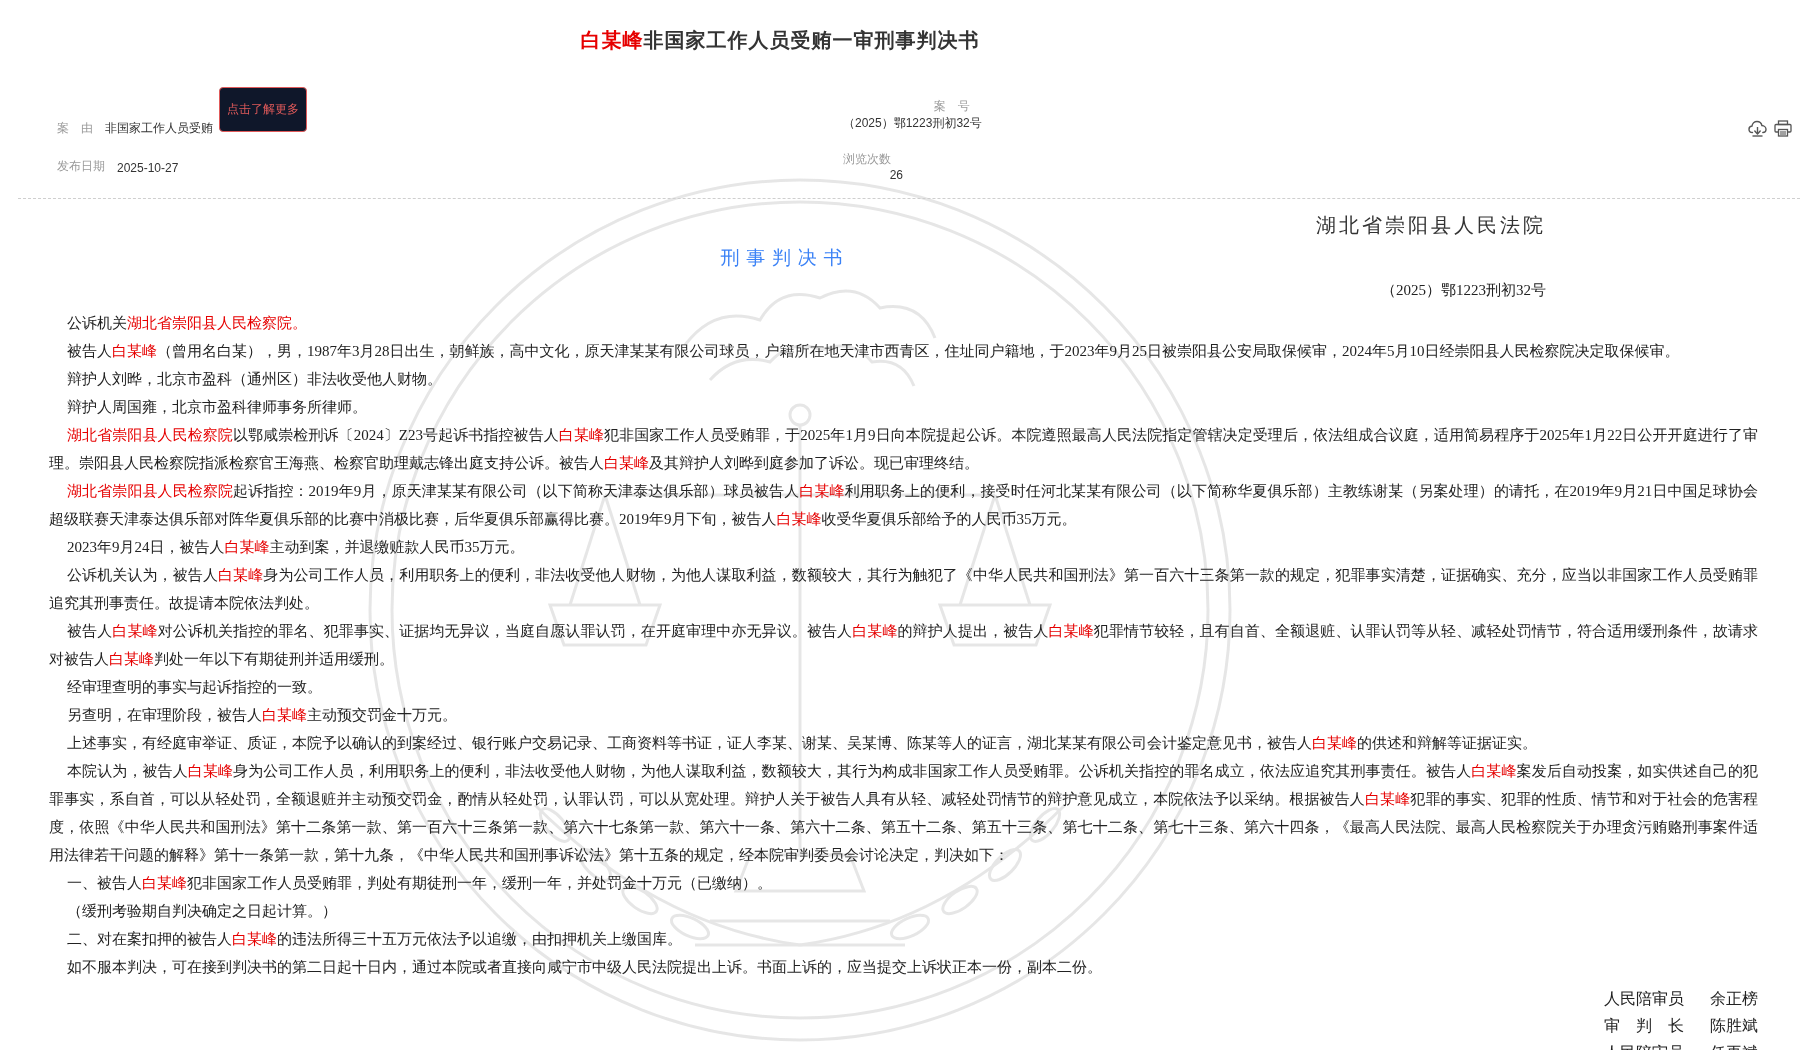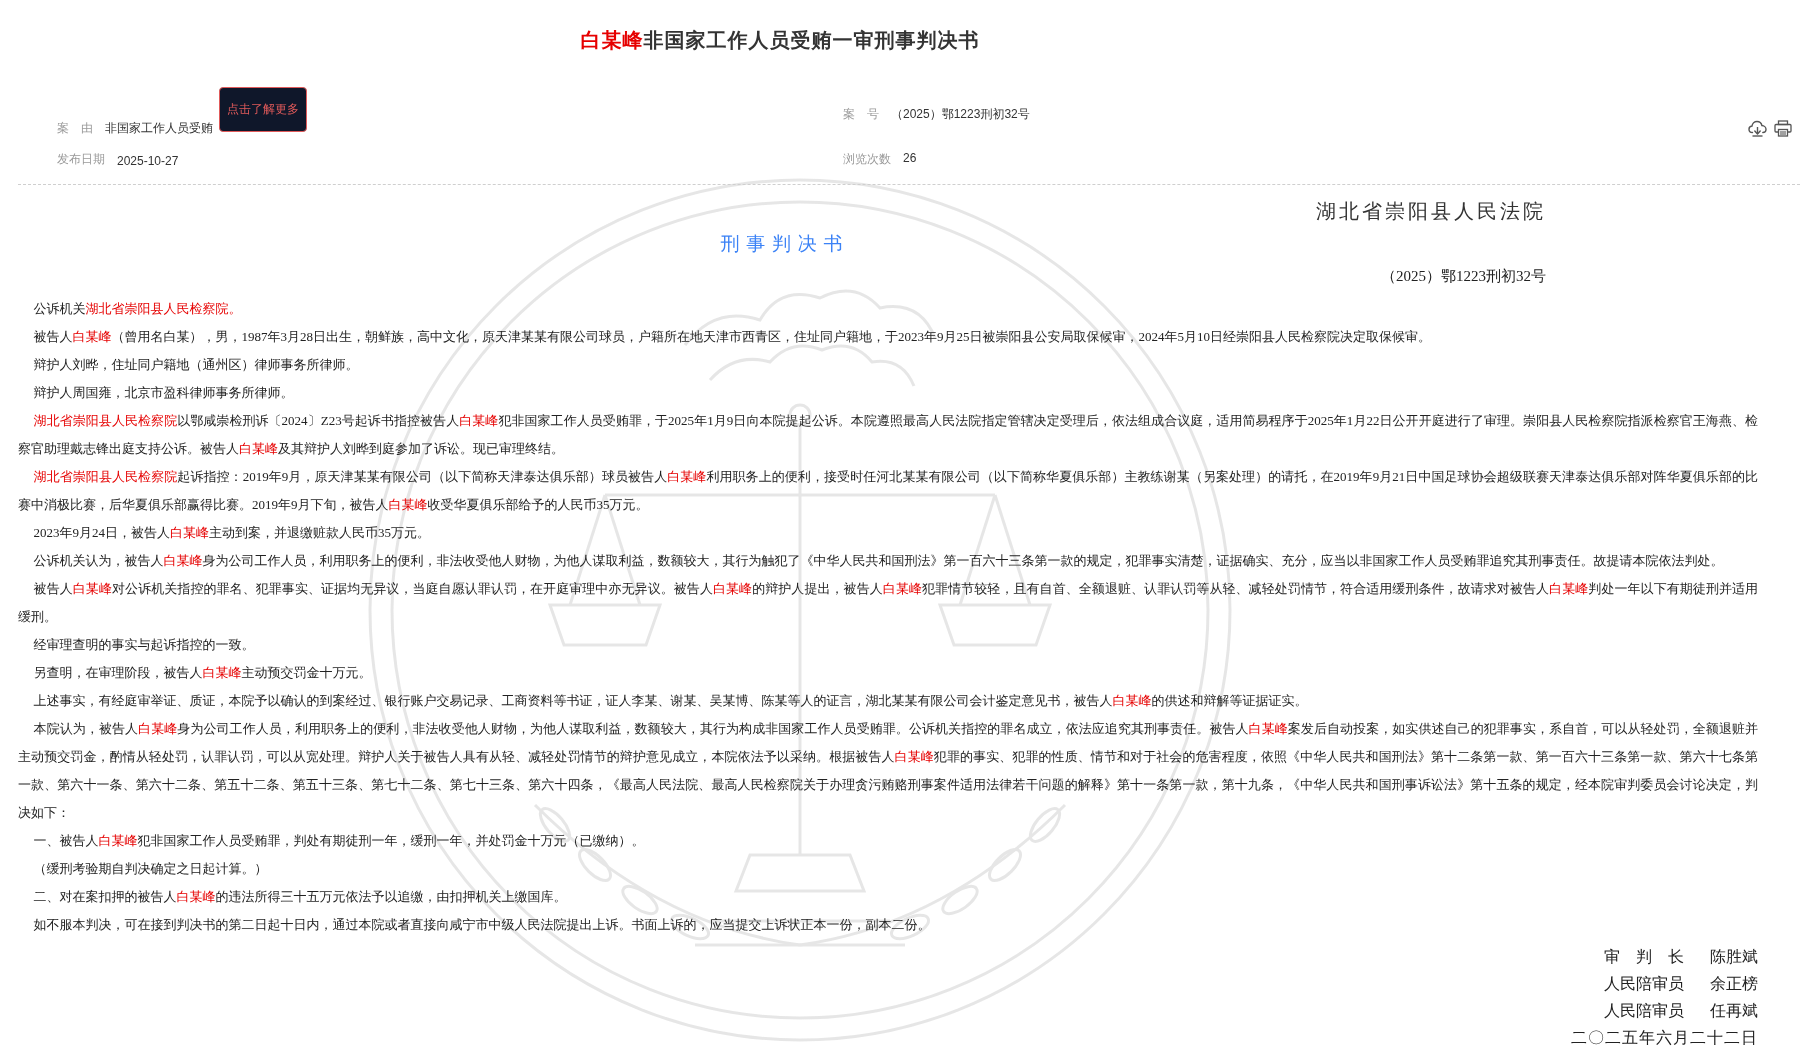--- a/index.html
+++ b/index.html
@@ -14,42 +14,42 @@
   .header { position:relative; z-index:2; }
   .page-title {
     width:1560px; padding-top:27px; text-align:center;
     font-size:20px; font-weight:bold; color:#333; letter-spacing:1px;
   }
   .page-title .red { color:var(--red,#e60000); }
   .meta { margin-top:38px; font-size:12px; position:relative; }
   .meta-row { display:flex; align-items:center; }
   .meta-row + .meta-row { margin-top:14px; }
   .meta-left { flex:0 0 843px; padding-left:57px; display:flex; align-items:flex-end; }
-  .meta-right { display:flex; align-items:flex-start; }
+  .meta-right { display:flex; align-items:flex-end;flex-direction:column; }
   .meta-label { color:#9a9a9a; margin-right:12px; white-space:pre; }
   .meta-value { color:#333; }
   .more-btn {
     font-family:"Liberation Sans", sans-serif;
     color:var(--btn-red,#e25555); border:1px solid var(--btn-red,#e25555);
     background:#0f172a; border-radius:4px; font-size:12px; line-height:15px;
     padding:14px 7px; margin-left:6px; position:relative; top:-5px; cursor:pointer;
   }
   .icons-abs { position:absolute; top:120px; right:26px; display:flex; gap:7px; z-index:3; }
   .icons-abs svg { display:block; cursor:pointer; }
   .divider { border-top:1px dashed #cfcfcf; margin:16px 18px 0 18px; position:relative; z-index:2; }
 
   .doc {
     position:relative; z-index:2; margin:13px 60px 0 18px;
     font-family:"Liberation Serif", serif; color:#222;
   }
   .doc-head { width:1528px; }
   .court-name { text-align:right; font-size:20px; letter-spacing:3px; color:#333; }
   .doc-type { text-align:center; font-size:19px; margin-top:6px; letter-spacing:1px; color:#3b82f6; }
   .doc-case-no { text-align:right; font-size:15px; margin-top:10px; color:#222; }
-  .paragraphs { margin-top:9px; font-size:13px; line-height:28px; text-align:justify; }
+  .paragraphs { margin-top:9px; font-size:15px; line-height:28px; text-align:justify;margin-left:31px; }
   .para { text-indent:1.2em; }
   .red { color:var(--red,#e60000); }
   .signatures { margin-top:4px; font-size:16px; line-height:27px; text-align:right; color:#222; }
   .sig-row .sig-label { white-space:pre; }
   .sig-row .sig-name { margin-left:26px; white-space:pre; }
   .sig-date { letter-spacing:1px; }
 </style>
 </head>
 <body>
 
@@ -140,38 +140,38 @@
 
   <div class="doc">
     <div class="doc-head">
       <div class="court-name">湖北省崇阳县人民法院</div>
       <div class="doc-type">刑 事 判 决 书</div>
       <div class="doc-case-no">（2025）鄂1223刑初32号</div>
     </div>
     <div class="paragraphs">
         <div class="para"><span>公诉机关</span><span class="red">湖北省崇阳县人民检察院。</span></div>
         <div class="para"><span>被告人</span><span class="red">白某峰</span><span>（曾用名白某），男，1987年3月28日出生，朝鲜族，高中文化，原天津某某有限公司球员，户籍所在地天津市西青区，住址同户籍地，于2023年9月25日被崇阳县公安局取保候审，2024年5月10日经崇阳县人民检察院决定取保候审。</span></div>
-        <div class="para"><span>辩护人刘晔，住址同户籍地（通州区）律师事务所律师。</span></div>
+        <div class="para"><span>辩护人刘晔，北京市盈科（通州区）非法收受他人财物。</span></div>
         <div class="para"><span>辩护人周国雍，北京市盈科律师事务所律师。</span></div>
         <div class="para"><span class="red">湖北省崇阳县人民检察院</span><span>以鄂咸崇检刑诉〔2024〕Z23号起诉书指控被告人</span><span class="red">白某峰</span><span>犯非国家工作人员受贿罪，于2025年1月9日向本院提起公诉。本院遵照最高人民法院指定管辖决定受理后，依法组成合议庭，适用简易程序于2025年1月22日公开开庭进行了审理。崇阳县人民检察院指派检察官王海燕、检察官助理戴志锋出庭支持公诉。被告人</span><span class="red">白某峰</span><span>及其辩护人刘晔到庭参加了诉讼。现已审理终结。</span></div>
         <div class="para"><span class="red">湖北省崇阳县人民检察院</span><span>起诉指控：2019年9月，原天津某某有限公司（以下简称天津泰达俱乐部）球员被告人</span><span class="red">白某峰</span><span>利用职务上的便利，接受时任河北某某有限公司（以下简称华夏俱乐部）主教练谢某（另案处理）的请托，在2019年9月21日中国足球协会超级联赛天津泰达俱乐部对阵华夏俱乐部的比赛中消极比赛，后华夏俱乐部赢得比赛。2019年9月下旬，被告人</span><span class="red">白某峰</span><span>收受华夏俱乐部给予的人民币35万元。</span></div>
         <div class="para"><span>2023年9月24日，被告人</span><span class="red">白某峰</span><span>主动到案，并退缴赃款人民币35万元。</span></div>
         <div class="para"><span>公诉机关认为，被告人</span><span class="red">白某峰</span><span>身为公司工作人员，利用职务上的便利，非法收受他人财物，为他人谋取利益，数额较大，其行为触犯了《中华人民共和国刑法》第一百六十三条第一款的规定，犯罪事实清楚，证据确实、充分，应当以非国家工作人员受贿罪追究其刑事责任。故提请本院依法判处。</span></div>
         <div class="para"><span>被告人</span><span class="red">白某峰</span><span>对公诉机关指控的罪名、犯罪事实、证据均无异议，当庭自愿认罪认罚，在开庭审理中亦无异议。被告人</span><span class="red">白某峰</span><span>的辩护人提出，被告人</span><span class="red">白某峰</span><span>犯罪情节较轻，且有自首、全额退赃、认罪认罚等从轻、减轻处罚情节，符合适用缓刑条件，故请求对被告人</span><span class="red">白某峰</span><span>判处一年以下有期徒刑并适用缓刑。</span></div>
         <div class="para"><span>经审理查明的事实与起诉指控的一致。</span></div>
         <div class="para"><span>另查明，在审理阶段，被告人</span><span class="red">白某峰</span><span>主动预交罚金十万元。</span></div>
         <div class="para"><span>上述事实，有经庭审举证、质证，本院予以确认的到案经过、银行账户交易记录、工商资料等书证，证人李某、谢某、吴某博、陈某等人的证言，湖北某某有限公司会计鉴定意见书，被告人</span><span class="red">白某峰</span><span>的供述和辩解等证据证实。</span></div>
         <div class="para"><span>本院认为，被告人</span><span class="red">白某峰</span><span>身为公司工作人员，利用职务上的便利，非法收受他人财物，为他人谋取利益，数额较大，其行为构成非国家工作人员受贿罪。公诉机关指控的罪名成立，依法应追究其刑事责任。被告人</span><span class="red">白某峰</span><span>案发后自动投案，如实供述自己的犯罪事实，系自首，可以从轻处罚，全额退赃并主动预交罚金，酌情从轻处罚，认罪认罚，可以从宽处理。辩护人关于被告人具有从轻、减轻处罚情节的辩护意见成立，本院依法予以采纳。根据被告人</span><span class="red">白某峰</span><span>犯罪的事实、犯罪的性质、情节和对于社会的危害程度，依照《中华人民共和国刑法》第十二条第一款、第一百六十三条第一款、第六十七条第一款、第六十一条、第六十二条、第五十二条、第五十三条、第七十二条、第七十三条、第六十四条，《最高人民法院、最高人民检察院关于办理贪污贿赂刑事案件适用法律若干问题的解释》第十一条第一款，第十九条，《中华人民共和国刑事诉讼法》第十五条的规定，经本院审判委员会讨论决定，判决如下：</span></div>
         <div class="para"><span>一、被告人</span><span class="red">白某峰</span><span>犯非国家工作人员受贿罪，判处有期徒刑一年，缓刑一年，并处罚金十万元（已缴纳）。</span></div>
         <div class="para"><span>（缓刑考验期自判决确定之日起计算。）</span></div>
         <div class="para"><span>二、对在案扣押的被告人</span><span class="red">白某峰</span><span>的违法所得三十五万元依法予以追缴，由扣押机关上缴国库。</span></div>
         <div class="para"><span>如不服本判决，可在接到判决书的第二日起十日内，通过本院或者直接向咸宁市中级人民法院提出上诉。书面上诉的，应当提交上诉状正本一份，副本二份。</span></div>
       </div>
     <div class="signatures">
+        <div class="sig-row"><span class="sig-label">人民陪审员</span><span class="sig-name">余正榜</span></div>
         <div class="sig-row"><span class="sig-label">审　判　长</span><span class="sig-name">陈胜斌</span></div>
-        <div class="sig-row"><span class="sig-label">人民陪审员</span><span class="sig-name">余正榜</span></div>
         <div class="sig-row"><span class="sig-label">人民陪审员</span><span class="sig-name">任再斌</span></div>
         <div class="sig-date">二〇二五年六月二十二日</div>
         <div class="sig-row"></div>
       </div>
   </div>
 
 </div>
 
 </body></html>

